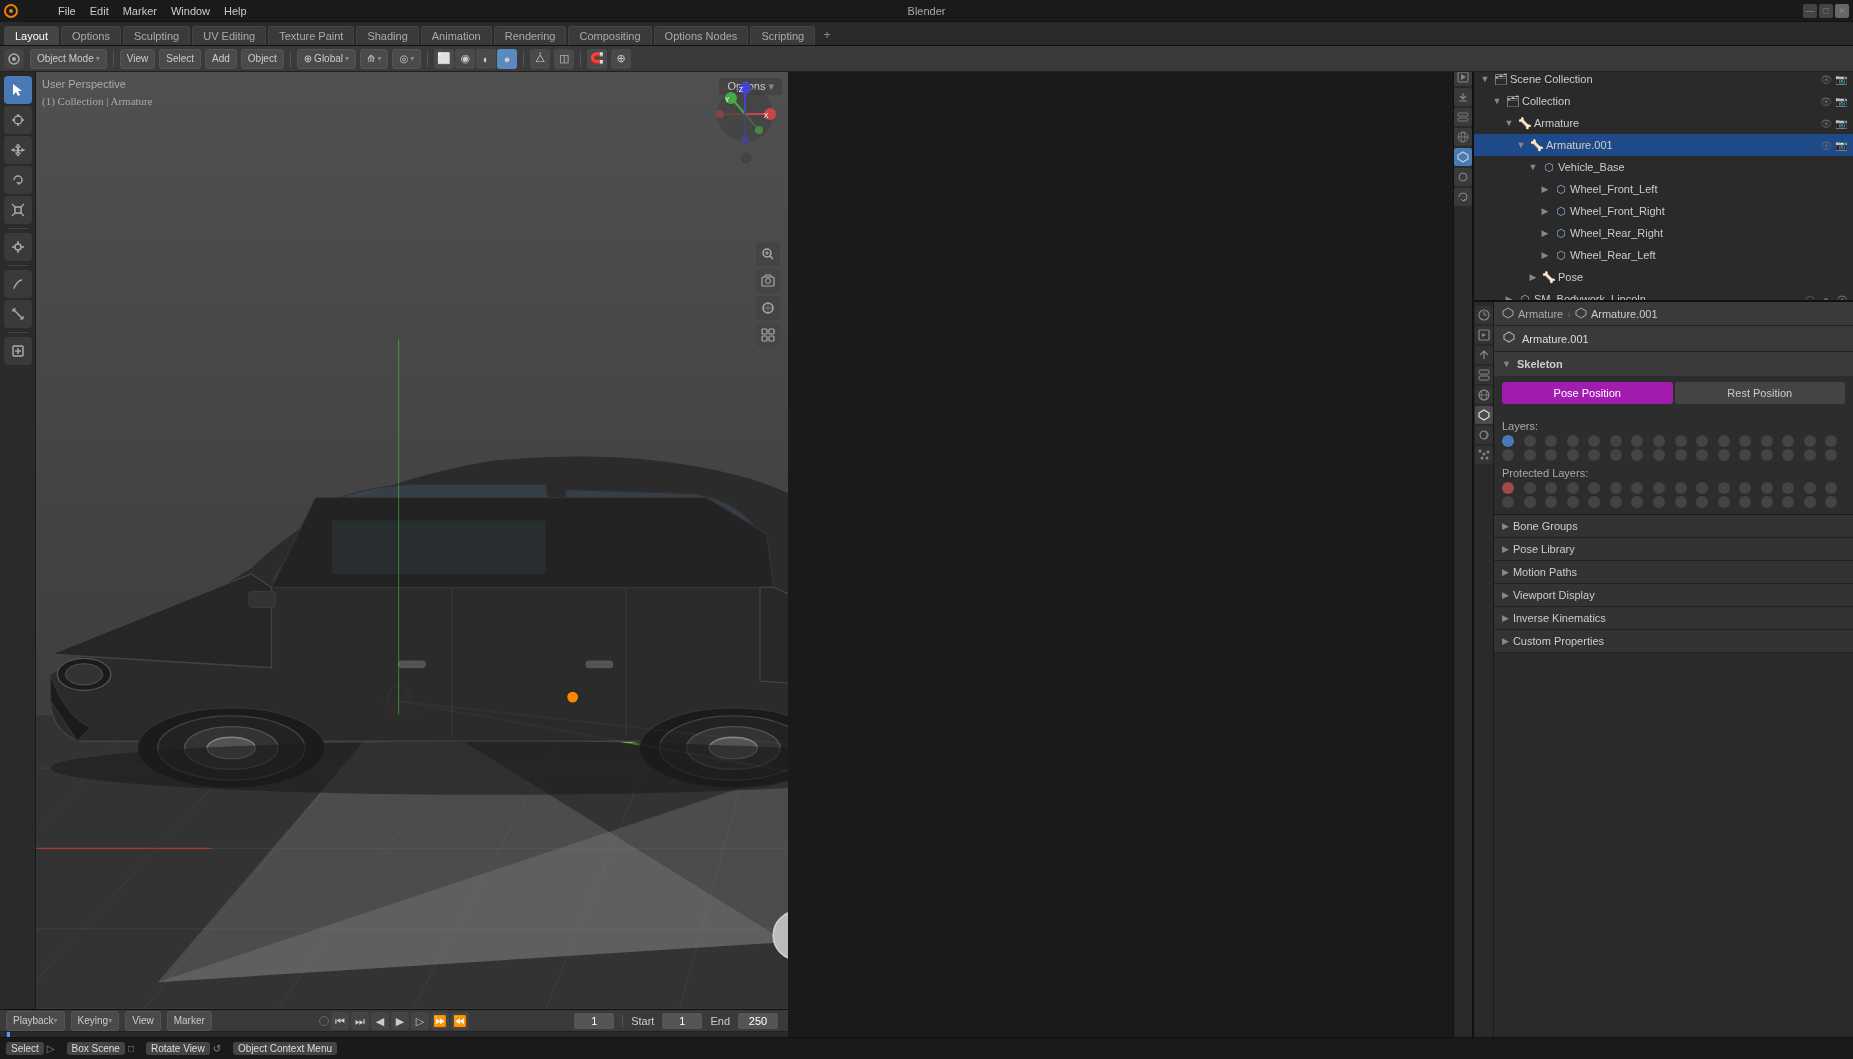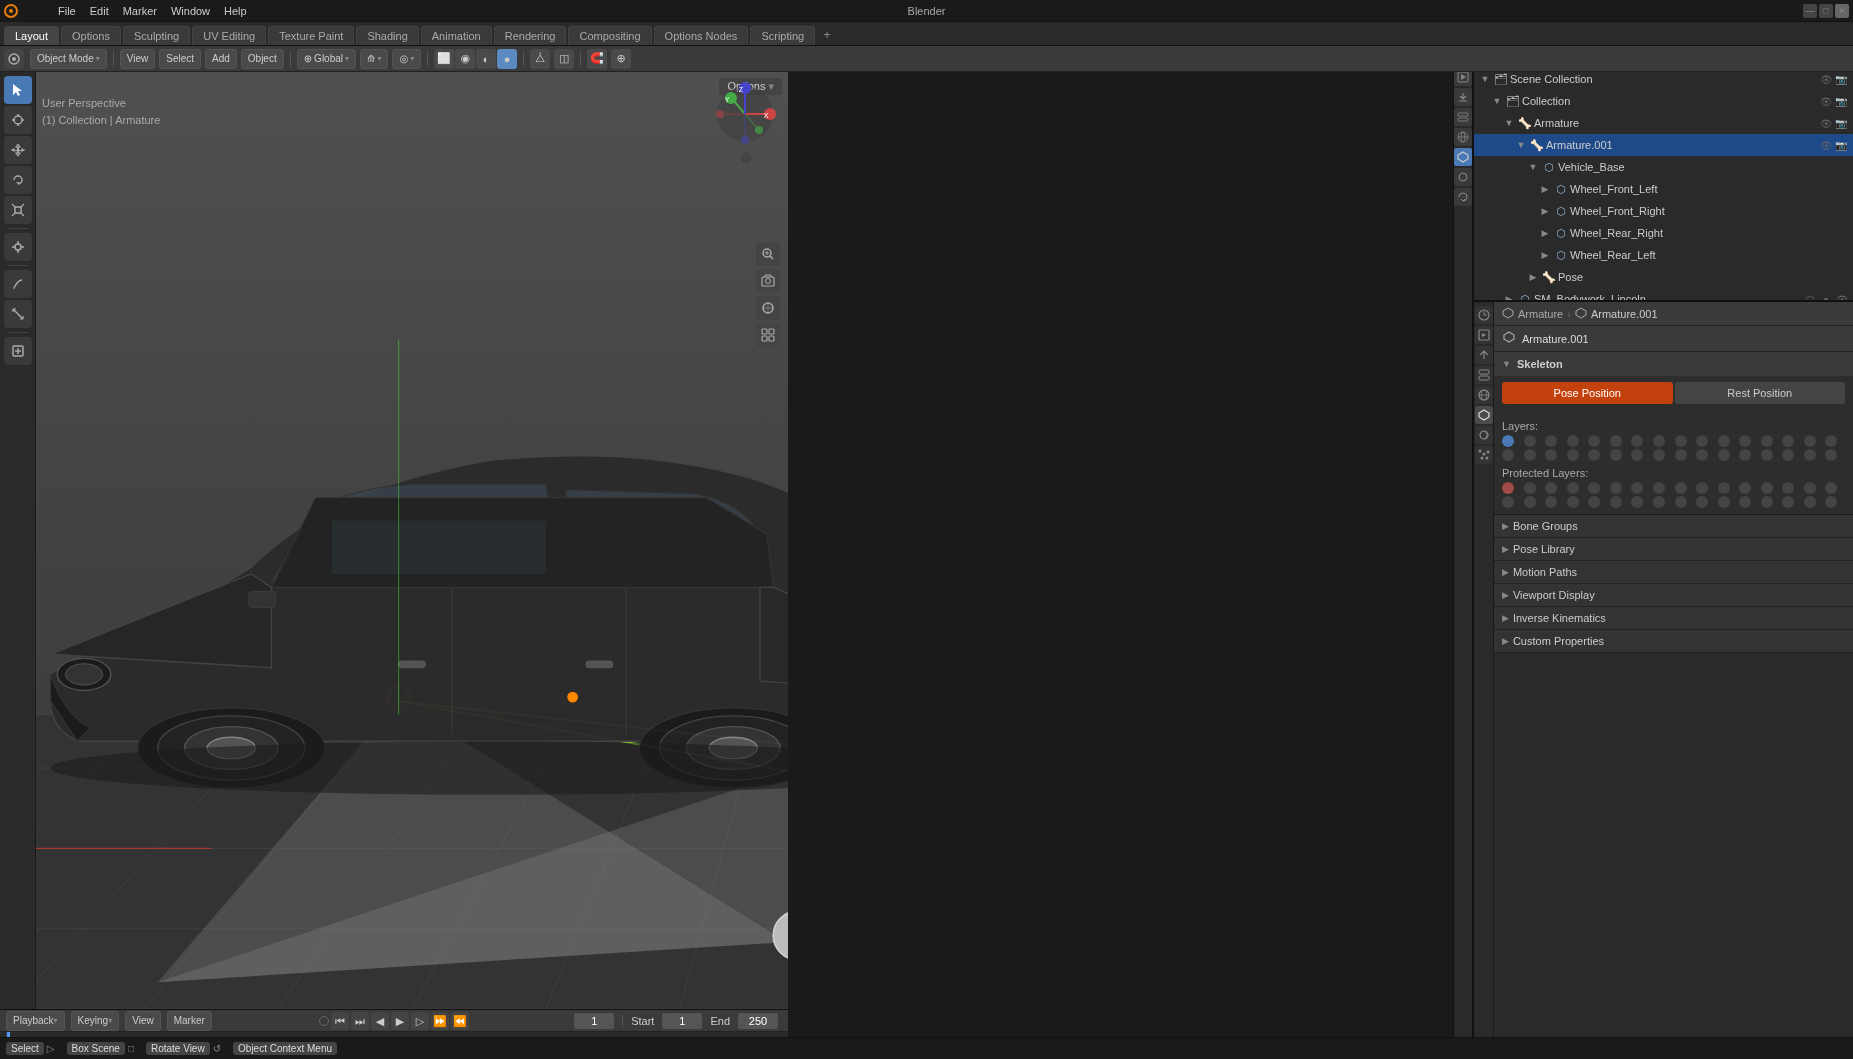--- a/index.html
+++ b/index.html
@@ -170,21 +170,21 @@
       top: 72px; left: 36px;
       right: 1065px;
       bottom: 50px;
       background: #3d3d3d;
       overflow: hidden;
     }
 
     
     .viewport-info {
       position: absolute;
-      top: 23px; left: 6px;
+      top: 4px; left: 6px;
       color: #aaa;
       font-size: 11px;
       line-height: 1.5;
     }
 
     
     .viewport-nav {
       position: absolute;
       top: 10px; right: 10px;
       width: 65px; height: 65px;
@@ -471,21 +471,21 @@
       flex: 1;
       height: 22px;
       background: #444;
       border: none;
       color: #ccc;
       font-size: 11px;
       cursor: pointer;
       border-radius: 3px;
       display: flex; align-items: center; justify-content: center;
     }
-    .pose-btn.active { background: #c2410c; color: #fff; }
+    .pose-btn.active { background: #a21caf; color: #fff; }
 
     .prop-label { font-size: 11px; color: #aaa; margin-bottom: 3px; }
     .prop-layers {
       display: grid;
       grid-template-columns: repeat(16, 1fr);
       gap: 2px;
       margin-top: 2px;
     }
     .layer-dot {
       width: 12px; height: 12px;
@@ -806,21 +806,21 @@
 
     <circle cx="520" cy="467" r="4" fill="#ff8800"></circle>
 
     <line x1="0" y1="580" x2="250" y2="580" stroke="#ff3333" stroke-width="1" opacity="0.6"></line>
 
     <line x1="390" y1="200" x2="390" y2="480" stroke="#44ff44" stroke-width="0.8" opacity="0.4"></line>
   </svg>
 
   <div class="viewport-info">
     <div style="color:#aaa;font-size:11px;">User Perspective</div>
-    <div style="color:#aaa;font-size:11px;">(1) Collection | Armature</div>
+    <div style="color:#aaa;font-size:11px;font-family:Liberation Serif, serif;">(1) Collection | Armature</div>
   </div>
 
   <div class="viewport-options">
     <div class="options-btn">
       <span>Options</span> <span style="color:#888">▾</span>
     </div>
   </div>
 
   <div class="viewport-nav">
     <svg width="65" height="65" viewBox="0 0 65 65">

